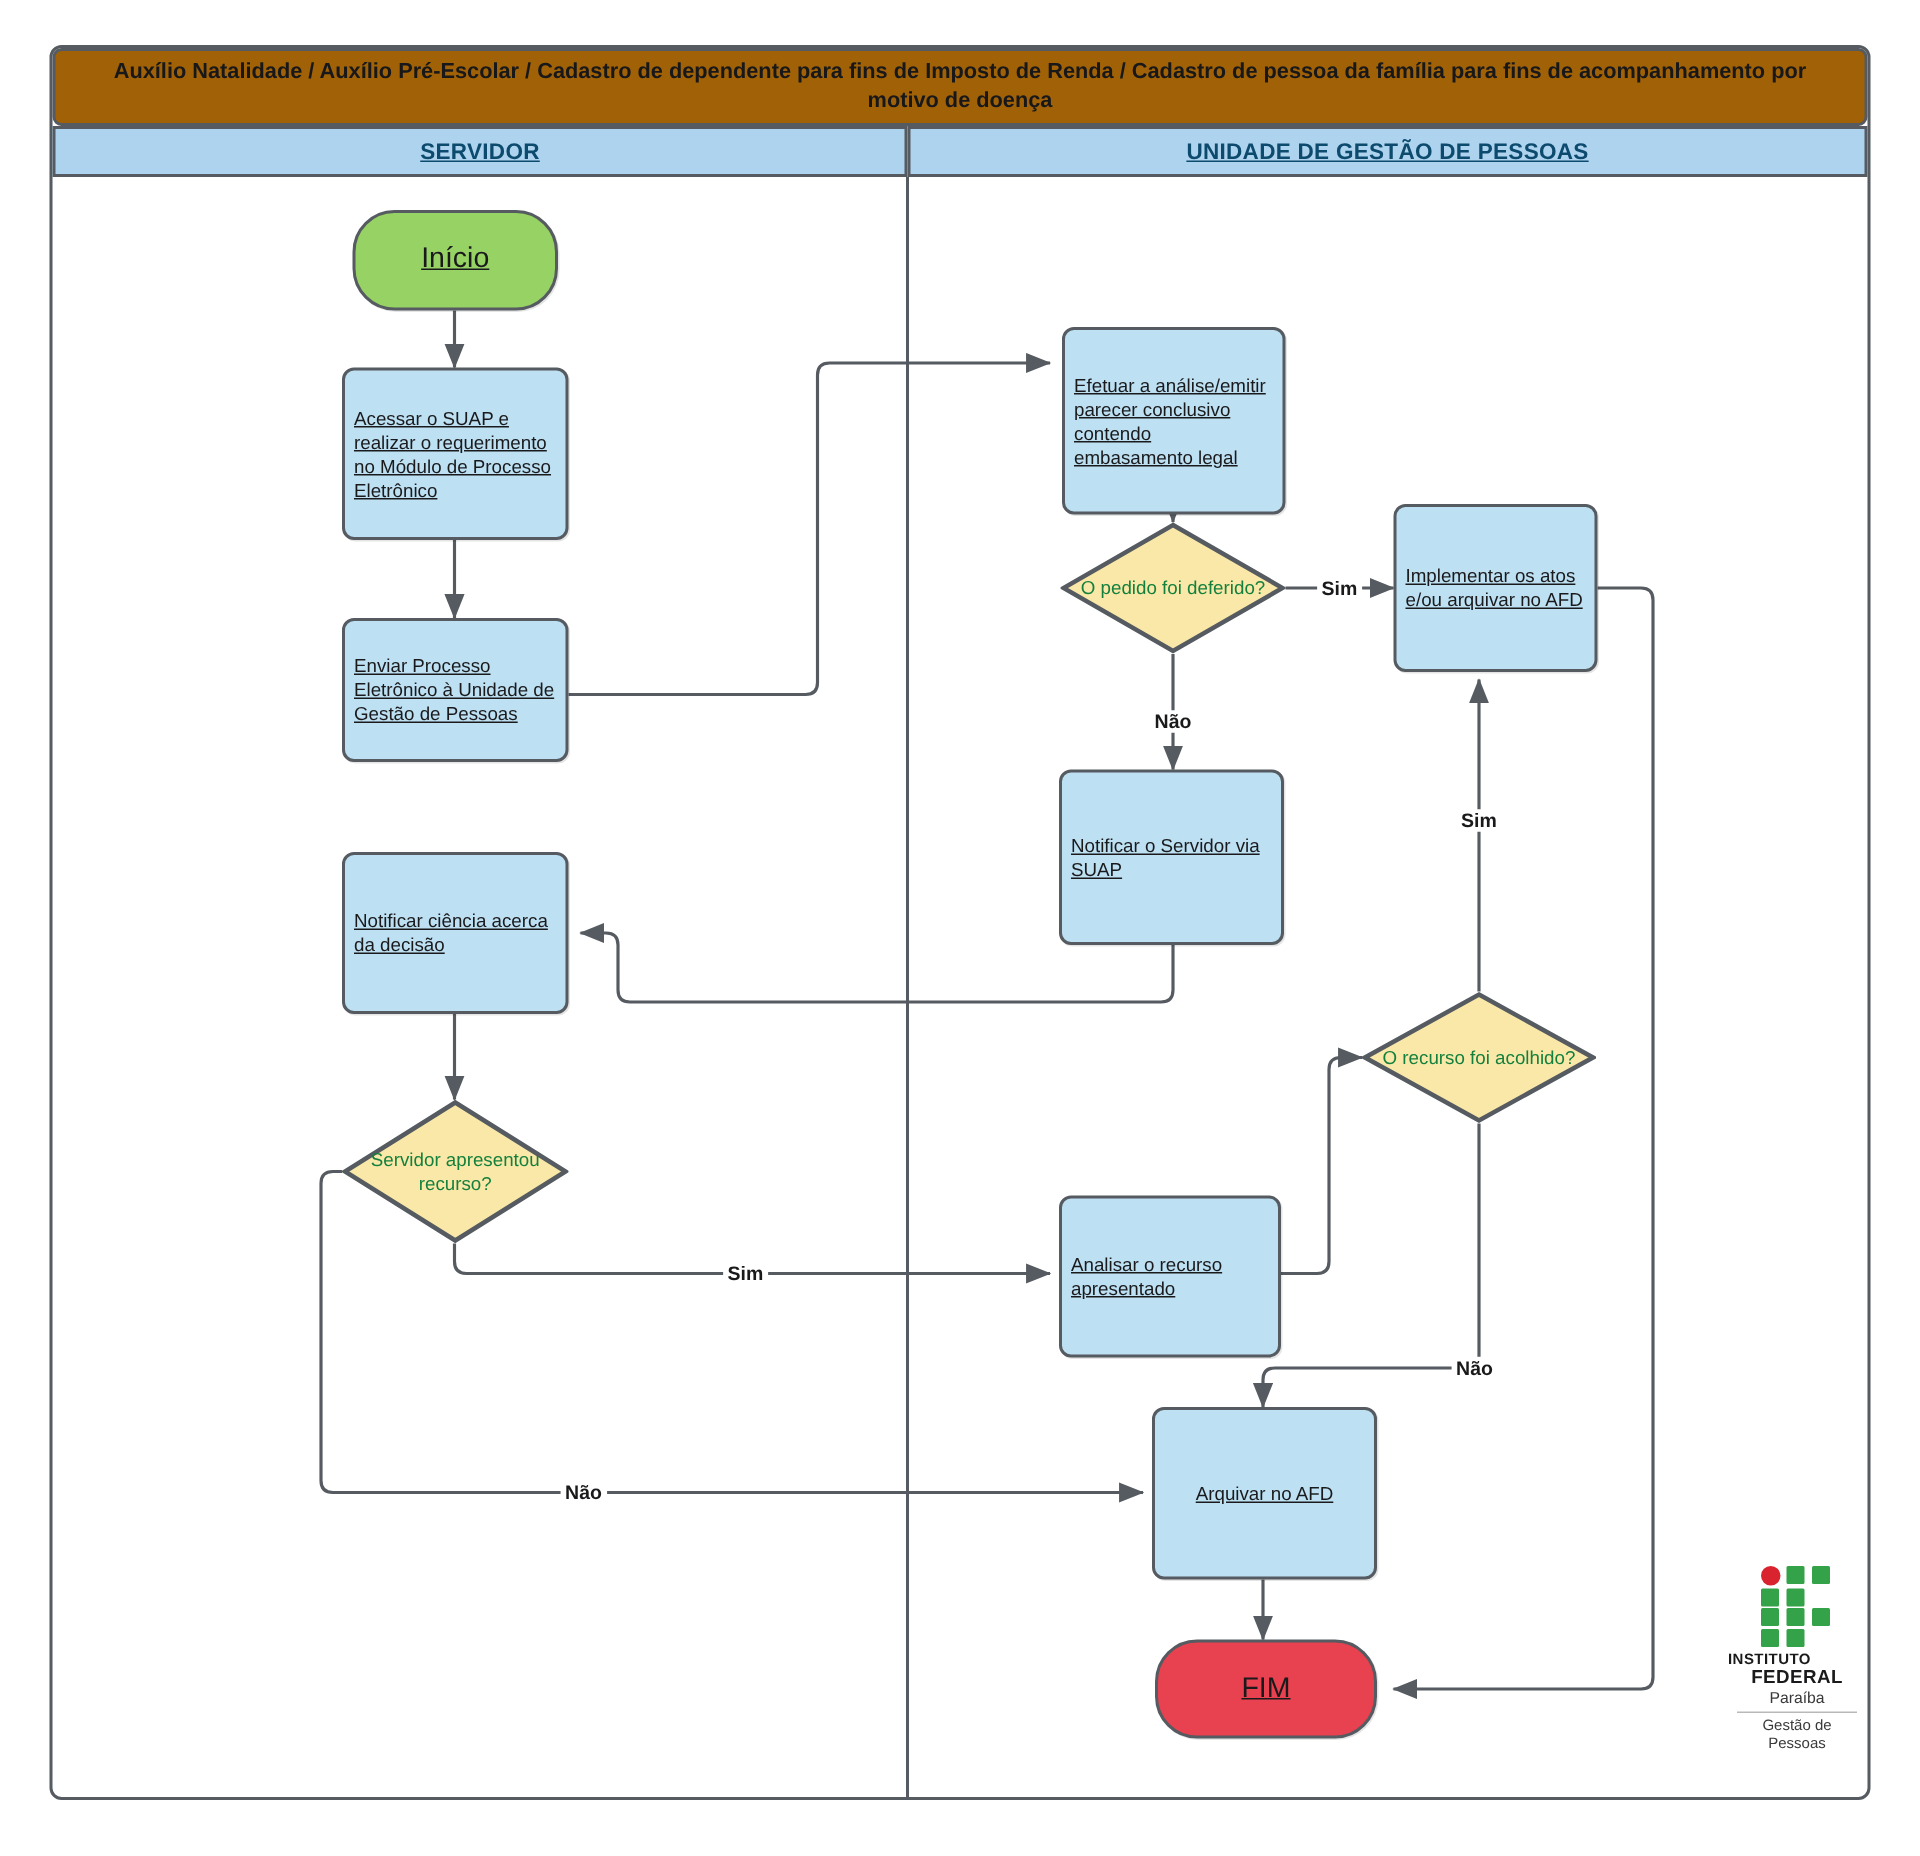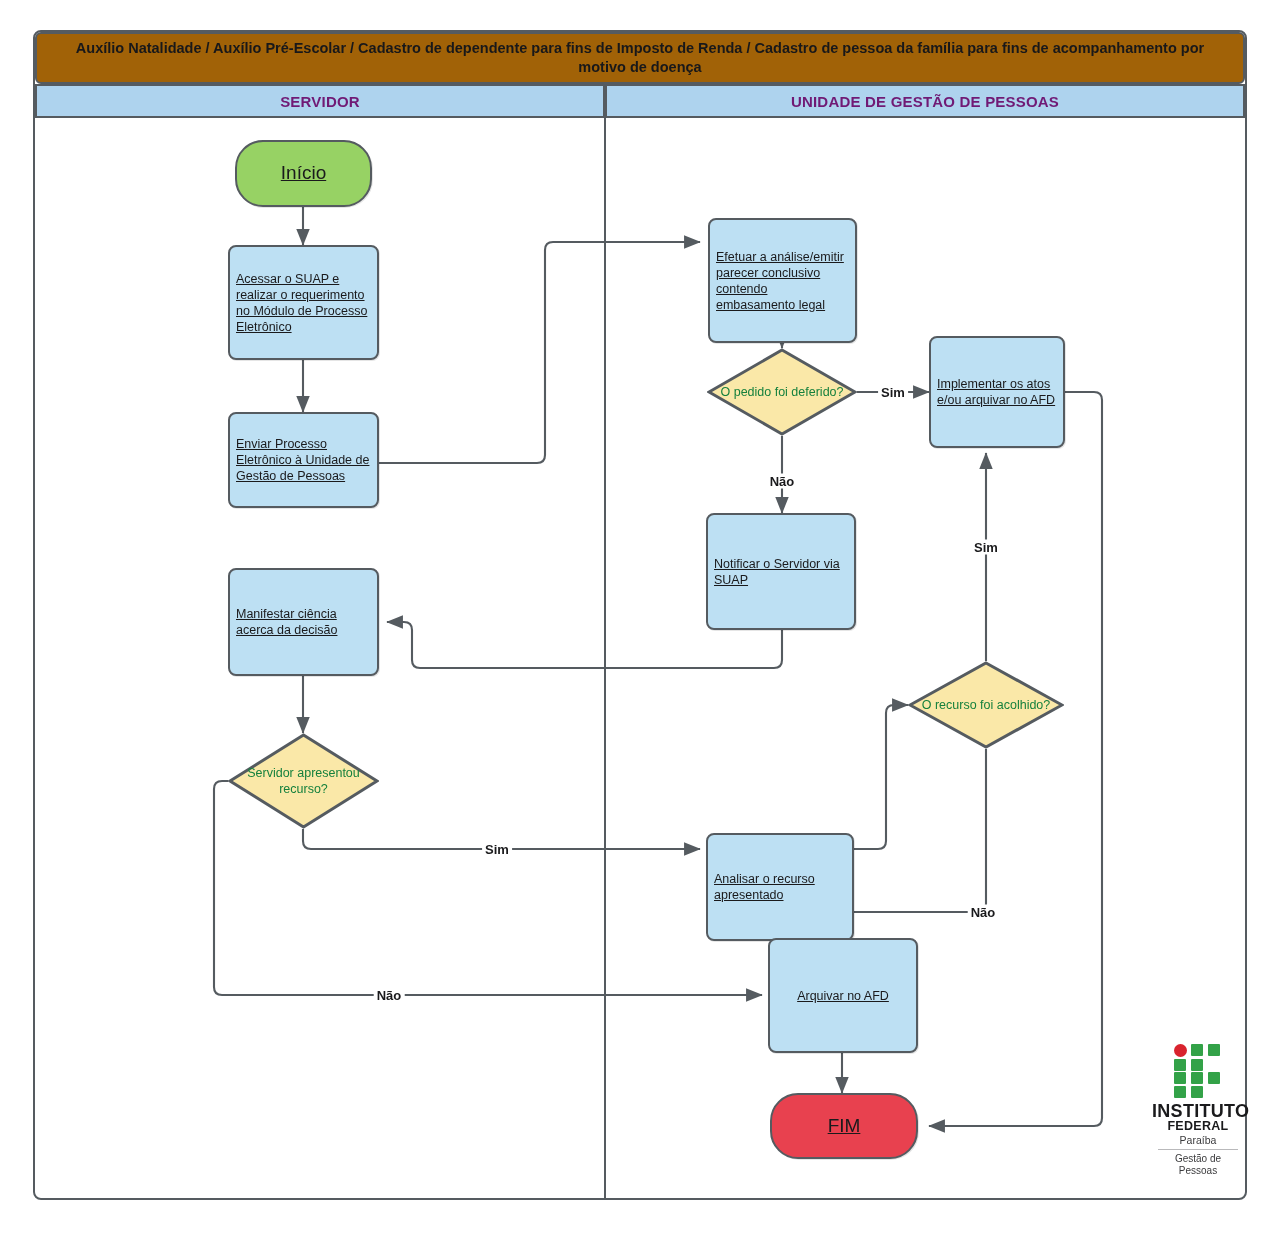--- a/index.html
+++ b/index.html
@@ -26,21 +26,21 @@
     text-align:center;font-weight:bold;font-size:14.5px;color:#18181a;
     line-height:1.32;padding:0 14px;
   }
 
   
   .lane-head{
     position:absolute;top:84px;height:34px;
     background:#aed3ee;border:2px solid #555b60;
     box-sizing:border-box;
     display:flex;align-items:center;justify-content:center;
-    font-weight:bold;font-size:15px;color:#701a75;letter-spacing:.2px;
+    font-weight:bold;font-size:15px;color:#0c4a6e;letter-spacing:.2px;text-decoration:underline;
   }
   .lane-head.left{left:35px;width:570px;}
   .lane-head.right{left:605px;width:640px;}
 
   
   .lane-divider{
     position:absolute;left:604px;top:118px;width:2px;height:1082px;
     background:#555b60;
   }
 
@@ -83,21 +83,21 @@
     background:#ffffff;padding:0 3px;white-space:nowrap;
     transform:translate(-50%,-50%);
   }
 
   
   .logo{position:absolute;left:1152px;top:1044px;width:92px;height:132px;}
   .logo-grid{position:relative;width:48px;height:54px;margin:0 auto;}
   .logo-grid i{position:absolute;display:block;background:#33a248;border-radius:1px;}
   .logo-grid i.dot{background:#d9232e;border-radius:50%;}
   .logo-inst{
-    text-align:left;font-weight:bold;font-size:18px;color:#1a1a1c;
+    text-align:left;font-weight:bold;font-size:10px;color:#1a1a1c;
     letter-spacing:.3px;line-height:1.0;margin-top:4px;
   }
   .logo-fed{
     text-align:center;font-weight:bold;font-size:12.5px;color:#1a1a1c;
     letter-spacing:.3px;line-height:1.05;
   }
   .logo-par{
     text-align:center;font-size:10.5px;color:#3a3a3c;line-height:1.2;
     padding-bottom:2px;border-bottom:1px solid #b9b9bb;margin:1px 6px 3px 6px;
   }
@@ -178,37 +178,37 @@
     <svg class="dia" viewBox="0 0 150 88" preserveAspectRatio="none">
       <polygon points="75,2 148,44 75,86 2,44" fill="#fae8a8" stroke="#555b60" stroke-width="3"></polygon>
     </svg>
     <div class="dia-label">O pedido foi deferido?</div>
   </div>
 
   <div class="node proc" style="left:929px;top:336px;width:136px;height:112px;">Implementar os atos e/ou arquivar no AFD</div>
 
   <div class="node proc" style="left:706px;top:513px;width:150px;height:117px;">Notificar o Servidor via SUAP</div>
 
-  <div class="node proc" style="left:228px;top:568px;width:151px;height:108px;">Manifestar ciência acerca da decisão</div>
+  <div class="node proc" style="left:228px;top:568px;width:151px;height:108px;">Notificar ciência acerca da decisão</div>
 
   <div class="dec-wrap" style="left:228px;top:733px;width:151px;height:96px;">
     <svg class="dia" viewBox="0 0 151 96" preserveAspectRatio="none">
       <polygon points="75.5,2 149,48 75.5,94 2,48" fill="#fae8a8" stroke="#555b60" stroke-width="3"></polygon>
     </svg>
     <div class="dia-label">Servidor apresentou recurso?</div>
   </div>
 
   <div class="dec-wrap" style="left:908px;top:661px;width:156px;height:88px;">
     <svg class="dia" viewBox="0 0 156 88" preserveAspectRatio="none">
       <polygon points="78,2 154,44 78,86 2,44" fill="#fae8a8" stroke="#555b60" stroke-width="3"></polygon>
     </svg>
     <div class="dia-label">O recurso foi acolhido?</div>
   </div>
 
-  <div class="node proc" style="left:706px;top:797px;width:148px;height:108px;margin-top:36px;">Analisar o recurso apresentado</div>
+  <div class="node proc" style="left:706px;top:797px;width:148px;height:108px;">Analisar o recurso apresentado</div>
 
   <div class="node proc" style="left:768px;top:938px;width:150px;height:115px;">Arquivar no AFD</div>
 
   <div class="node term end" style="left:770px;top:1093px;width:148px;height:66px;">FIM</div>
 
   <div class="logo">
     <div class="logo-grid">
 
       <i class="dot" style="left:0px;top:0px;width:13px;height:13px;"></i>
       <i style="left:17px;top:0px;width:12px;height:12px;"></i>

